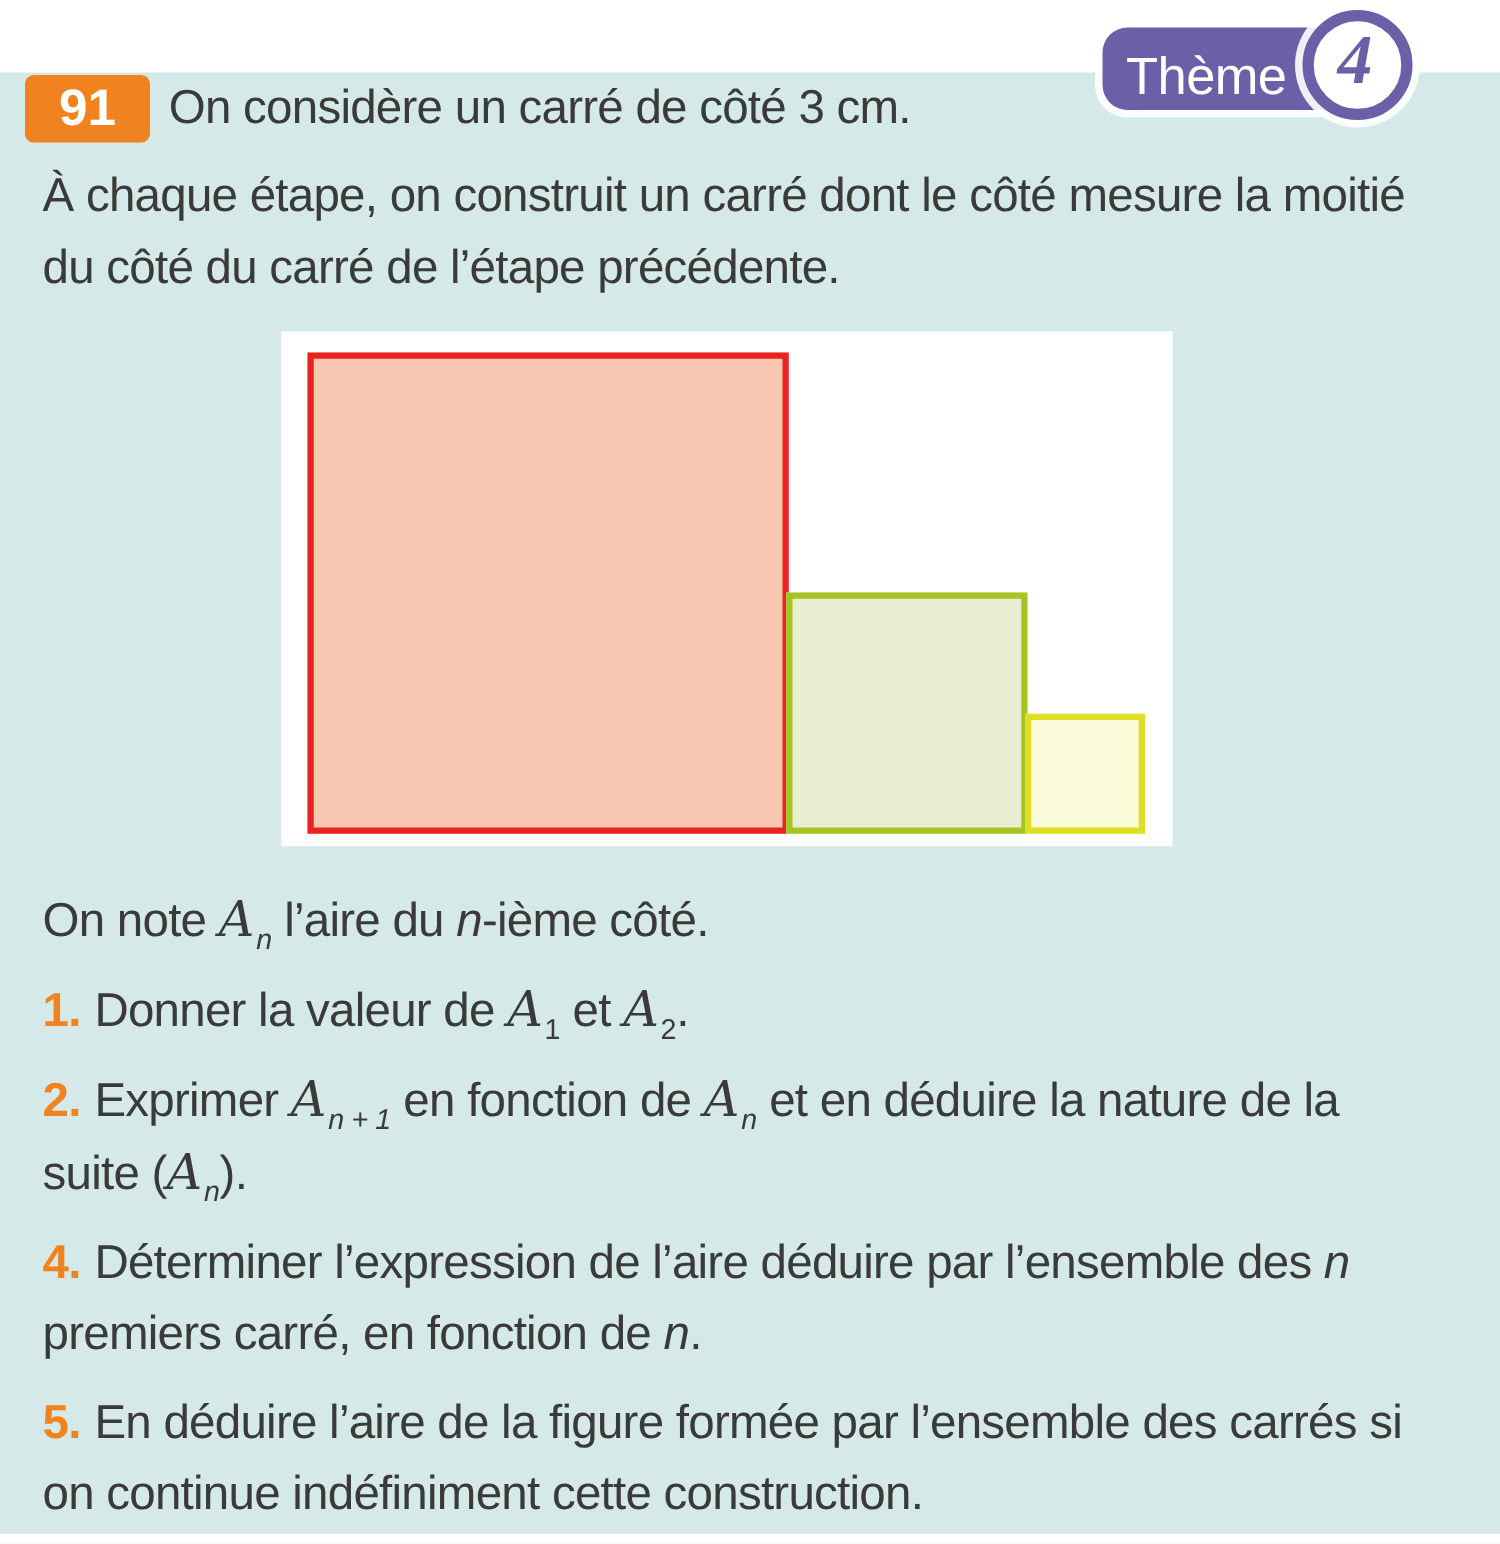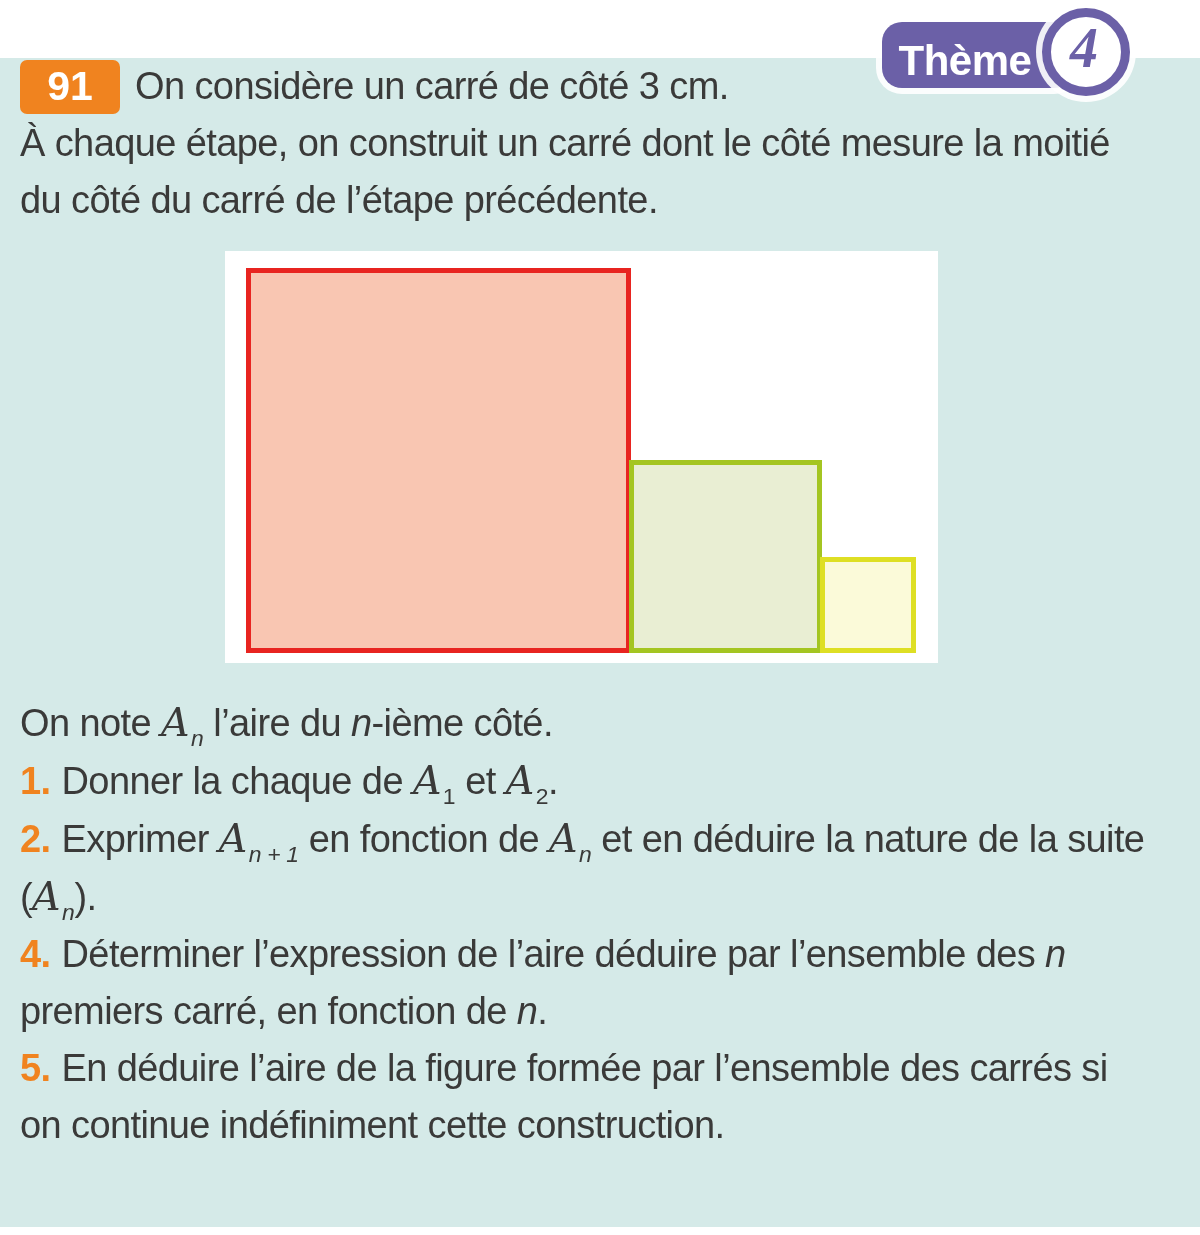--- a/index.html
+++ b/index.html
@@ -16,21 +16,21 @@
   
   .theme-badge{position:absolute;left:882px;top:8px;width:252px;height:96px;}
   .theme-pill{
     position:absolute;left:0;top:14px;width:192px;height:66px;
     background:var(--purple-badge,#6b60a7);border-radius:20px;
     display:flex;align-items:center;justify-content:center;
     padding-right:26px;box-sizing:border-box;
     box-shadow:0 0 0 6px rgba(255,255,255,0.9);
     z-index:1;
   }
-  .theme-pill span{color:#fff;font-weight:bold;font-size:42px;letter-spacing:-0.5px;margin-top:11px;}
+  .theme-pill span{color:#fff;font-weight:normal;font-size:42px;letter-spacing:-0.5px;margin-top:11px;}
   .theme-circle{
     position:absolute;left:160px;top:0;width:70px;height:70px;
     background:#fff;border:9px solid var(--purple-badge,#6b60a7);border-radius:50%;
     display:flex;align-items:center;justify-content:center;
     box-shadow:0 0 0 6px rgba(255,255,255,0.9);
     z-index:2;
   }
   .theme-circle span{
     font-family:"Liberation Serif",serif;font-style:italic;font-weight:bold;
     font-size:56px;color:var(--purple-badge,#6b60a7);
@@ -41,21 +41,21 @@
     position:absolute;left:20px;top:58px;width:1128px;
     font-size:38px;line-height:57px;letter-spacing:-0.6px;
   }
   .intro-line1{display:flex;align-items:center;height:57px;}
   .ex-num{
     display:inline-flex;align-items:center;justify-content:center;
     width:100px;height:54px;margin-right:15px;flex:0 0 auto;
     background:var(--orange-accent,#f0831f);color:#fff;
     font-weight:bold;font-size:41px;border-radius:7px;letter-spacing:0;
   }
-  p{margin:0;}
+  p{margin:14px;}
   
   .figure-box{
     position:relative;margin-left:205px;margin-top:22px;
     width:713px;height:412px;background:#fff;
   }
   .square{position:absolute;border:5px solid;box-sizing:border-box;}
   
   .note{margin-top:31px;}
   .qnum{color:var(--orange-accent,#f0831f);font-weight:bold;margin-right:11px;}
   .mathA{font-family:"DejaVu Serif",serif;font-style:italic;font-size:1.04em;}
@@ -90,21 +90,21 @@
   <p class="intro-rest">À chaque étape, on construit un carré dont le côté mesure la moitié du côté du carré de l’étape précédente.</p>
 
   <div class="figure-box" style="background: rgb(255, 255, 255);">
     <div class="square" style="left: 21px; top: 17px; width: 385px; height: 385px; border-color: rgb(232, 36, 32); background: rgb(249, 198, 178);"></div>
     <div class="square" style="left: 404px; top: 209px; width: 193px; height: 193px; border-color: rgb(164, 197, 33); background: rgb(233, 238, 211);"></div>
     <div class="square" style="left: 595px; top: 306px; width: 96px; height: 96px; border-color: rgb(222, 223, 36); background: rgb(251, 250, 217);"></div>
   </div>
 
   <p class="note"><span class="plain">On note </span><span class="mathA">A<span class="msub it">n</span></span><span class="plain"> l’aire du </span><span class="var">n</span><span class="plain">-ième côté.</span></p>
 
-  <p class="question"><span class="qnum">1.</span><span class="qtext"><span class="plain">Donner la chaque de </span><span class="mathA">A<span class="msub">1</span></span><span class="plain"> et </span><span class="mathA">A<span class="msub">2</span></span><span class="plain">.</span></span></p>
+  <p class="question"><span class="qnum">1.</span><span class="qtext"><span class="plain">Donner la valeur de </span><span class="mathA">A<span class="msub">1</span></span><span class="plain"> et </span><span class="mathA">A<span class="msub">2</span></span><span class="plain">.</span></span></p>
 
   <p class="question"><span class="qnum">2.</span><span class="qtext"><span class="plain">Exprimer </span><span class="mathA">A<span class="msub it">n + 1</span></span><span class="plain"> en fonction de </span><span class="mathA">A<span class="msub it">n</span></span><span class="plain"> et en déduire la nature de la suite (</span><span class="mathA">A<span class="msub it">n</span></span><span class="plain">).</span></span></p>
 
 
   <p class="question"><span class="qnum">4.</span><span class="qtext"><span class="plain">Déterminer l’expression de l’aire déduire par l’ensemble des </span><span class="var">n</span><span class="plain"> premiers carré, en fonction de </span><span class="var">n</span><span class="plain">.</span></span></p>
 
   <p class="question"><span class="qnum">5.</span><span class="qtext"><span class="plain">En déduire l’aire de la figure formée par l’ensemble des carrés si on continue indéfiniment cette construction.</span></span></p>
 
 </div>
 

